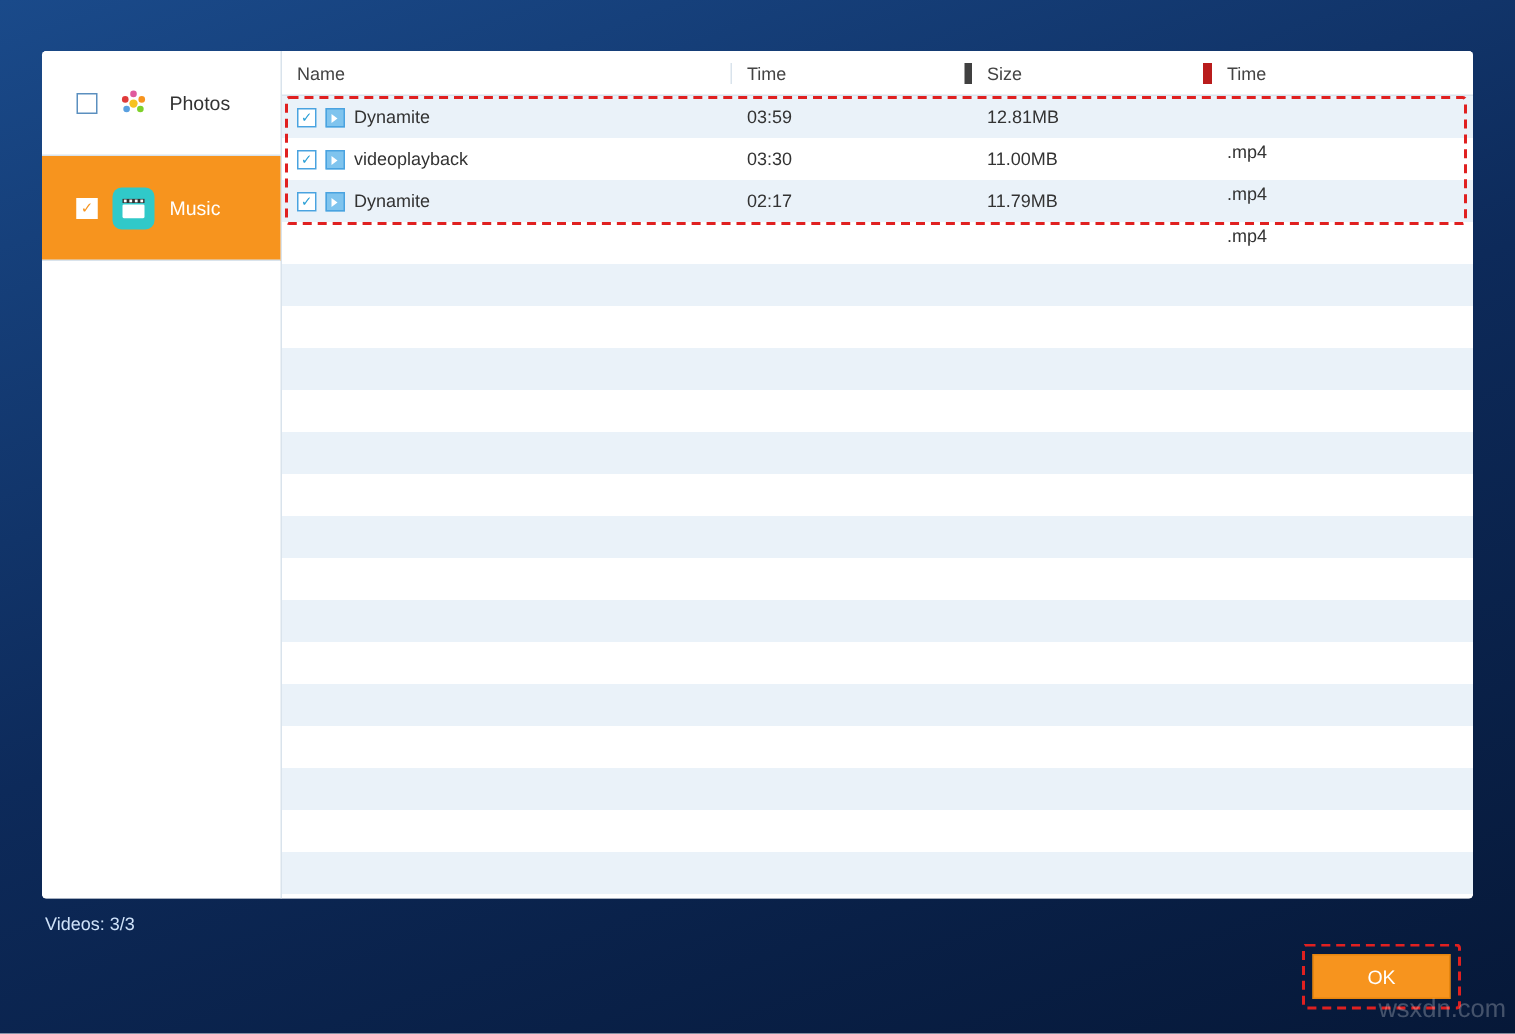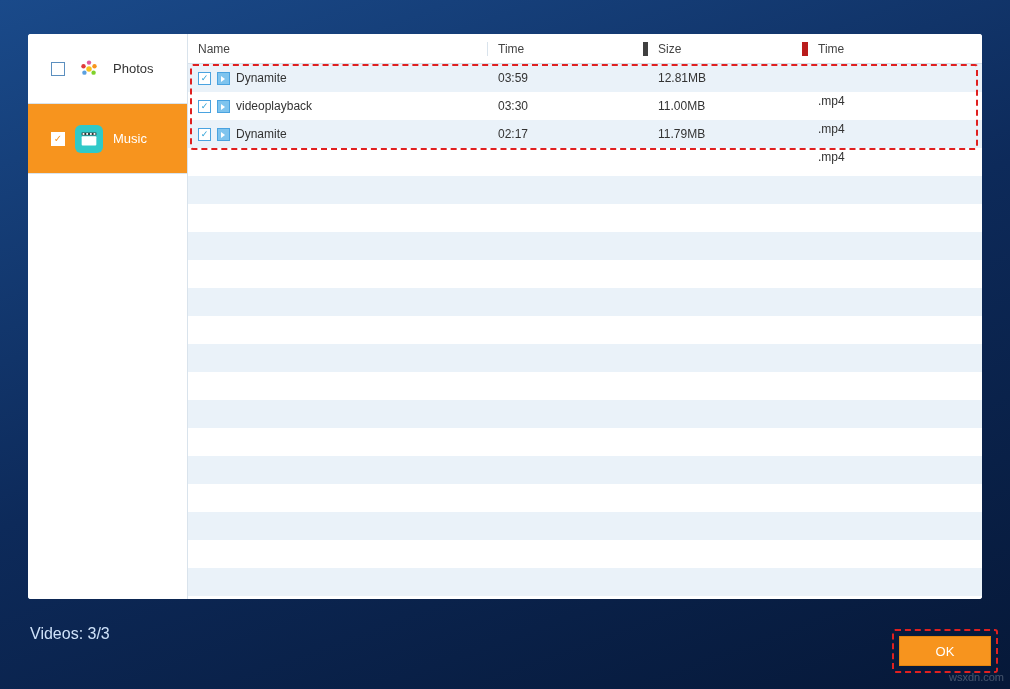--- a/index.html
+++ b/index.html
@@ -134,44 +134,44 @@
     position:absolute;
     border:2px dashed #e02020;
     pointer-events:none;
     border-radius:3px;
   }
   .hl-rows { top:30px; left:2px; right:4px; height:86px; }
 
   .footer-text {
     position:absolute;
     left:30px;
-    bottom:46px;
+    bottom:66px;
     color:#cfe2f9;
-    font-size:16px;
+    font-size:12px;
   }
   .ok-wrap {
     position:absolute;
-    right:12px;
+    right:36px;
     bottom:16px;
     padding:5px;
     border:2px dashed #e02020;
     border-radius:3px;
   }
   .ok-btn {
     width:92px;height:30px;
     background:#f7941e;
     border:1px solid #e6850e;
     color:#fff;
     font-size:13px;
     cursor:pointer;
   }
   .watermark{
     position:absolute;
     right:6px;bottom:6px;
-    font-size:11px;color:rgba(255,255,255,.25);
+    font-size:17px;color:rgba(255,255,255,.25);
   }
 </style>
 </head>
 <body>
 
 <div class="panel">
   <div class="sidebar">
 
     <div class="side-item">
       <span class="side-check"></span>

